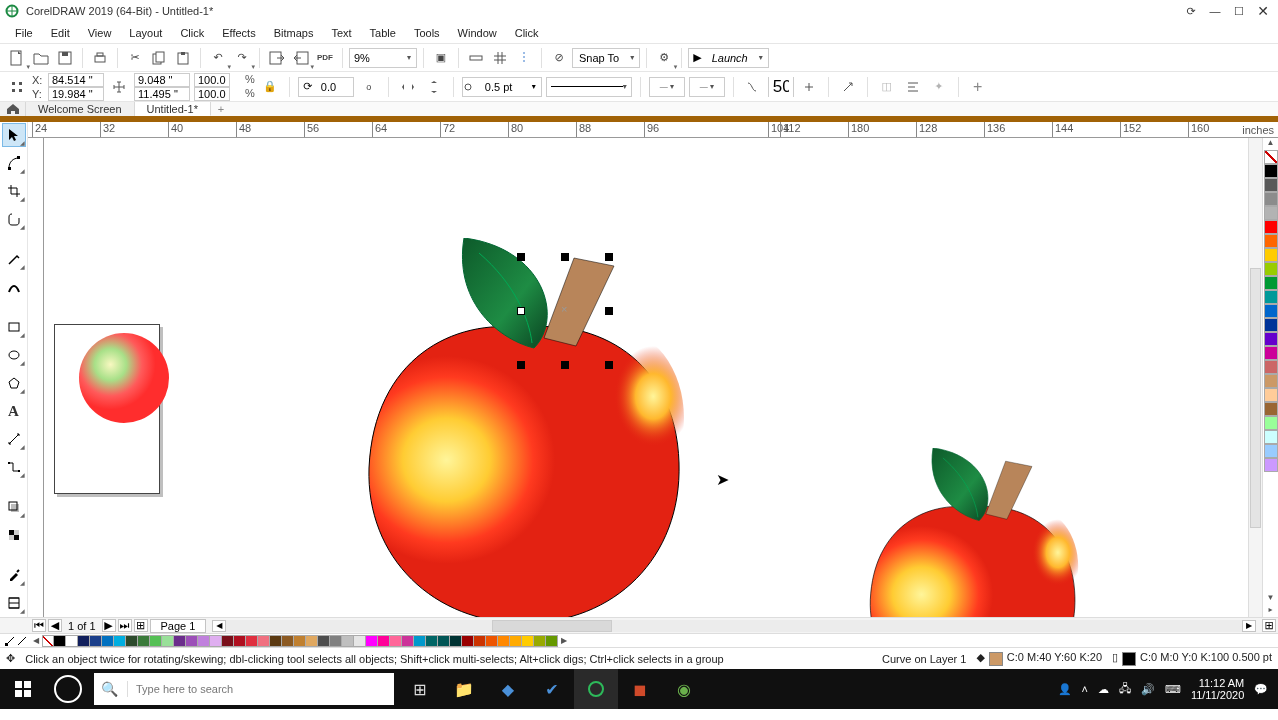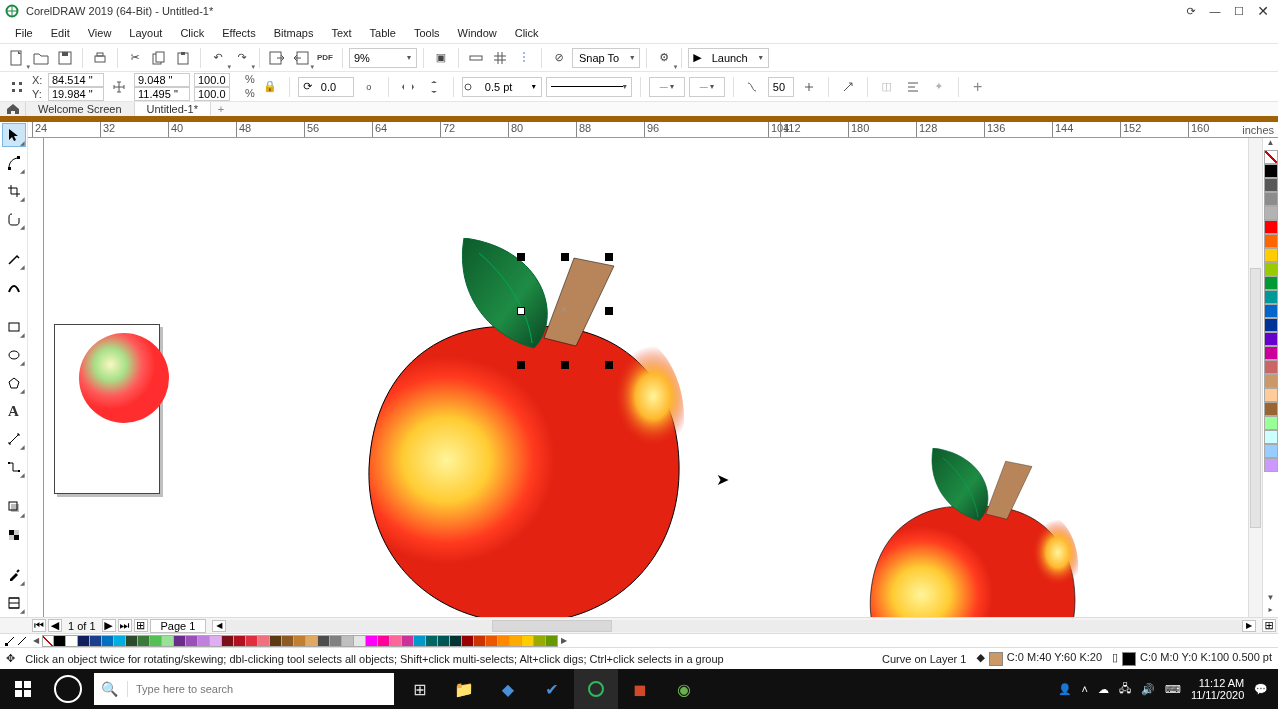--- a/index.html
+++ b/index.html
@@ -34,21 +34,21 @@
 .rot .ic { width: 18px; text-align: center; }
 .rot input { border: none; width: 36px; padding: 0 4px; font-size: 11px; outline: none; }
 .outlinew { display: flex; align-items: center; border: 1px solid #ccc; height: 20px; }
 .outlinew .ic { width: 18px; text-align: center; }
 .outlinew input { border: none; width: 46px; padding: 0 4px; font-size: 11px; outline: none; }
 .linesty { width: 86px; height: 20px; border: 1px solid #ccc; display: flex; align-items: center; justify-content: space-between; padding: 0 4px; }
 .linesty .line { height: 1px; background: #000; flex: 1; }
 .linesty .dd { font-size: 8px; color: #555; }
 .arrsty { width: 36px; height: 20px; border: 1px solid #ccc; display: flex; align-items: center; justify-content: center; font-size: 8px; color: #555; }
 .nudge { display: flex; align-items: center; border: 1px solid #ccc; height: 20px; }
-.nudge input { border: none; width: 24px; padding: 0 4px; font-size: 11px; outline: none; }
+.nudge input { border: none; width: 24px; padding: 0 4px; font-size: 17px; outline: none; }
 
 .tabsbar { height: 20px; background: #fafafa; border-bottom: 6px solid #a16207; display: flex; align-items: stretch; }
 .tabsbar .home { width: 26px; display: flex; align-items: center; justify-content: center; border-right: 1px solid #d8d8d8; background: #f0f0f0; }
 .tabsbar .tab { padding: 0 12px; display: flex; align-items: center; border-right: 1px solid #d8d8d8; color: #333; background: #f0f0f0; }
 .tabsbar .tab.active { background: #fff; border-bottom: 1px solid #fff; align-items: flex-end; }
 .tabsbar .add { width: 20px; display: flex; align-items: center; justify-content: center; color: #888; }
 
 .workspace { position: relative; height: 495px; display: flex; }
 .toolbox { width: 28px; background: #fff; border-right: 1px solid #e6e6e6; display: flex; flex-direction: column; align-items: center; padding-top: 2px; gap: 6px; }
 .toolbox .tool { width: 22px; height: 22px; display: flex; align-items: center; justify-content: center; color: #333; position: relative; }
@@ -221,21 +221,21 @@
   <div class="tbtn">⊘</div>
   <div class="zoom" style="width:auto;">
       <div style="padding:0 6px;">Snap To</div>
       <div class="dd">▾</div>
     </div>
   <div class="sep"></div>
   <div class="tbtn">⚙<span class="tcar">▾</span></div>
   <div class="sep"></div>
   <div class="zoom" style="width:auto;">
       <div style="padding:0 4px;">▶</div>
-      <div style="padding:0 6px;">Launch</div>
+      <div style="padding:0 6px;font-style:italic;">Launch</div>
       <div class="dd">▾</div>
     </div>
 </div>
 
 <div class="propbar">
   <div class="tbtn">
       <svg width="14" height="14">
         <rect x="2" y="2" width="3" height="3" fill="#555"></rect>
         <rect x="9" y="2" width="3" height="3" fill="#555"></rect>
         <rect x="2" y="9" width="3" height="3" fill="#555"></rect>

